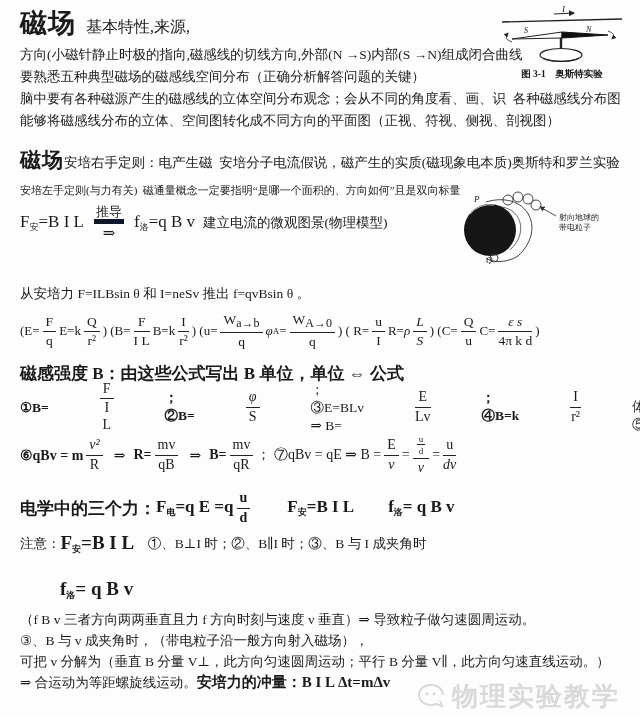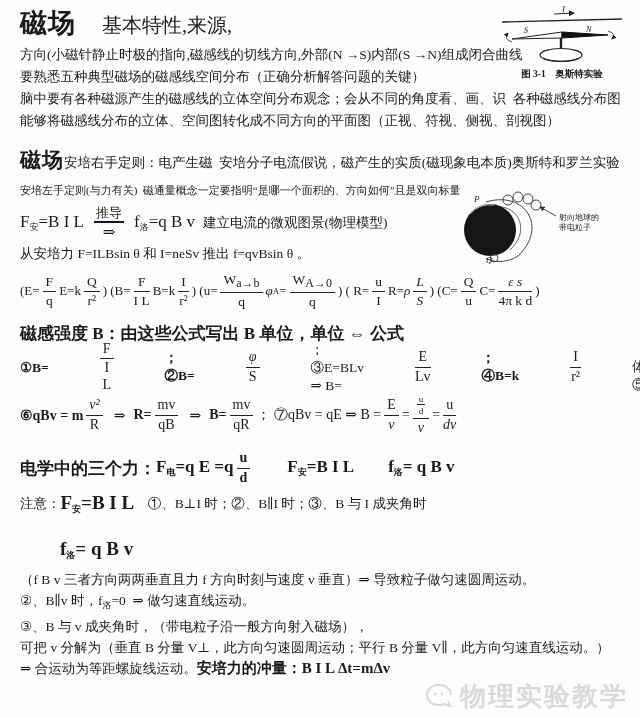--- a/index.html
+++ b/index.html
@@ -3,35 +3,35 @@
 <meta charset="utf-8">
 <style>
   html,body{margin:0;padding:0;background:#888;}
   .page{position:relative;width:640px;height:717px;background:#fdfdfd;
         font-family:"Liberation Serif","DejaVu Serif",serif;color:#1a1a1a;
         overflow:hidden;margin:0 auto;}
   .content{padding:6px 14px 0 20px;}
   .ln{white-space:pre-wrap;}
   .h1{font-size:27px;font-weight:bold;letter-spacing:1px;}
   .h1row{line-height:34px;}
-  .h1tail{font-size:20px;margin-left:26px;}
+  .h1tail{font-size:16px;margin-left:10px;}
   .intro .ln{font-size:13.5px;line-height:22px;}
   .h2row{margin-top:14px;line-height:28px;}
   .h2{font-size:21px;font-weight:bold;letter-spacing:1px;}
   .h2rest{font-size:13.5px;}
   .l2{font-size:11px;line-height:26px;}
   .fx{font-size:15px;}
   .fx sub,.sb{font-size:9px;vertical-align:-3px;}
   .derive-row{height:40px;display:flex;align-items:center;font-size:17px;}
   .derive-row .note{font-size:13.5px;margin-left:8px;}
   .dstack{display:inline-flex;flex-direction:column;align-items:center;
           font-size:13px;margin:0 10px;line-height:1.2;}
-  .dstack .top{border-bottom:2px solid #0f172a;padding:0 2px;}
+  .dstack .top{border-bottom:5px solid #0f172a;padding:0 2px;}
   .dstack .bot{font-size:15px;}
-  .plain{font-size:13.5px;line-height:22px;}
+  .plain{font-size:13.5px;line-height:22px;margin-top:40px;}
   .frac{display:inline-block;vertical-align:middle;text-align:center;
         margin:0 3px;line-height:1.15;font-size:14px;}
   .frac .num{display:block;border-bottom:1px solid #222;padding:0 3px 1px;}
   .frac .den{display:block;padding-top:1px;}
   .frac .sb{font-size:12px;}
   .frac.mini{font-size:9px;margin:0 1px;}
   .frac.mini .num{padding:0 2px 0;}
   .ratio-row{height:52px;display:flex;align-items:center;font-size:13px;}
   .ratio-row .frac{font-size:13.5px;}
   .b{font-weight:bold;}
@@ -42,21 +42,21 @@
               font-weight:bold;margin-top:6px;}
   .forces-row .gap{width:34px;}
   .zhuyi{height:30px;display:flex;align-items:center;font-size:13.5px;}
   .zhuyi .big{font-size:19px;font-weight:bold;}
   .lorentz-h{margin-top:16px;margin-left:40px;font-size:19px;font-weight:bold;
              line-height:28px;}
   .cases .ln{font-size:13.5px;line-height:21px;}
   .ital{font-style:italic;}
   .fig{position:absolute;}
   .fig-caption{font-size:9.5px;font-weight:bold;text-align:center;margin-top:1px;}
-  .watermark{position:absolute;right:12px;bottom:3px;display:flex;align-items:center;
+  .watermark{position:absolute;right:20px;bottom:3px;display:flex;align-items:center;
              color:#d9d9d9;font-size:26px;font-weight:bold;letter-spacing:2px;
              font-family:"Liberation Sans","DejaVu Sans",sans-serif;}
   .watermark svg{margin-right:6px;}
 </style>
 </head>
 <body>
 
 <div class="page">
 
   <div class="fig" style="top:5px;right:14px;width:128px;">
@@ -268,21 +268,20 @@
     <div class="zhuyi ln">
       <span>注意：</span>
       <span class="big"><span>F</span><sub class="sb">安</sub><span>=B I L</span></span>
       <span>　①、B⊥I 时；②、B∥I 时；③、B 与 I 成夹角时</span>
     </div>
 
     <div class="ln lorentz-h"><span>f</span><sub class="sb">洛</sub><span>= q B v</span></div>
 
     <div class="cases">
       <div class="ln">（f B v 三者方向两两垂直且力 f 方向时刻与速度 v 垂直）⇒ 导致粒子做匀速圆周运动。</div>
-      <div class="ln"><span>②、B∥v 时，f</span><sub class="sb">洛</sub><span>=0  ⇒ 做匀速直线运动。</span></div>
       <div class="ln">③、B 与 v 成夹角时，（带电粒子沿一般方向射入磁场），</div>
       <div class="ln">可把 v 分解为（垂直 B 分量 V⊥，此方向匀速圆周运动；平行 B 分量 V∥，此方向匀速直线运动。）</div>
       <div class="ln"><span>⇒ 合运动为等距螺旋线运动。</span><span class="b" style="font-size:15px;">安培力的冲量：B I L Δt=mΔv</span></div>
     </div>
 
   </div>
 
   <div class="watermark">
     <svg width="30" height="26" viewBox="0 0 30 26">
       <path d="M27,11 a 12 10 0 1 0 -7 9 l 6 2 -2 -5" fill="none" stroke="#d9d9d9" stroke-width="2"></path>

